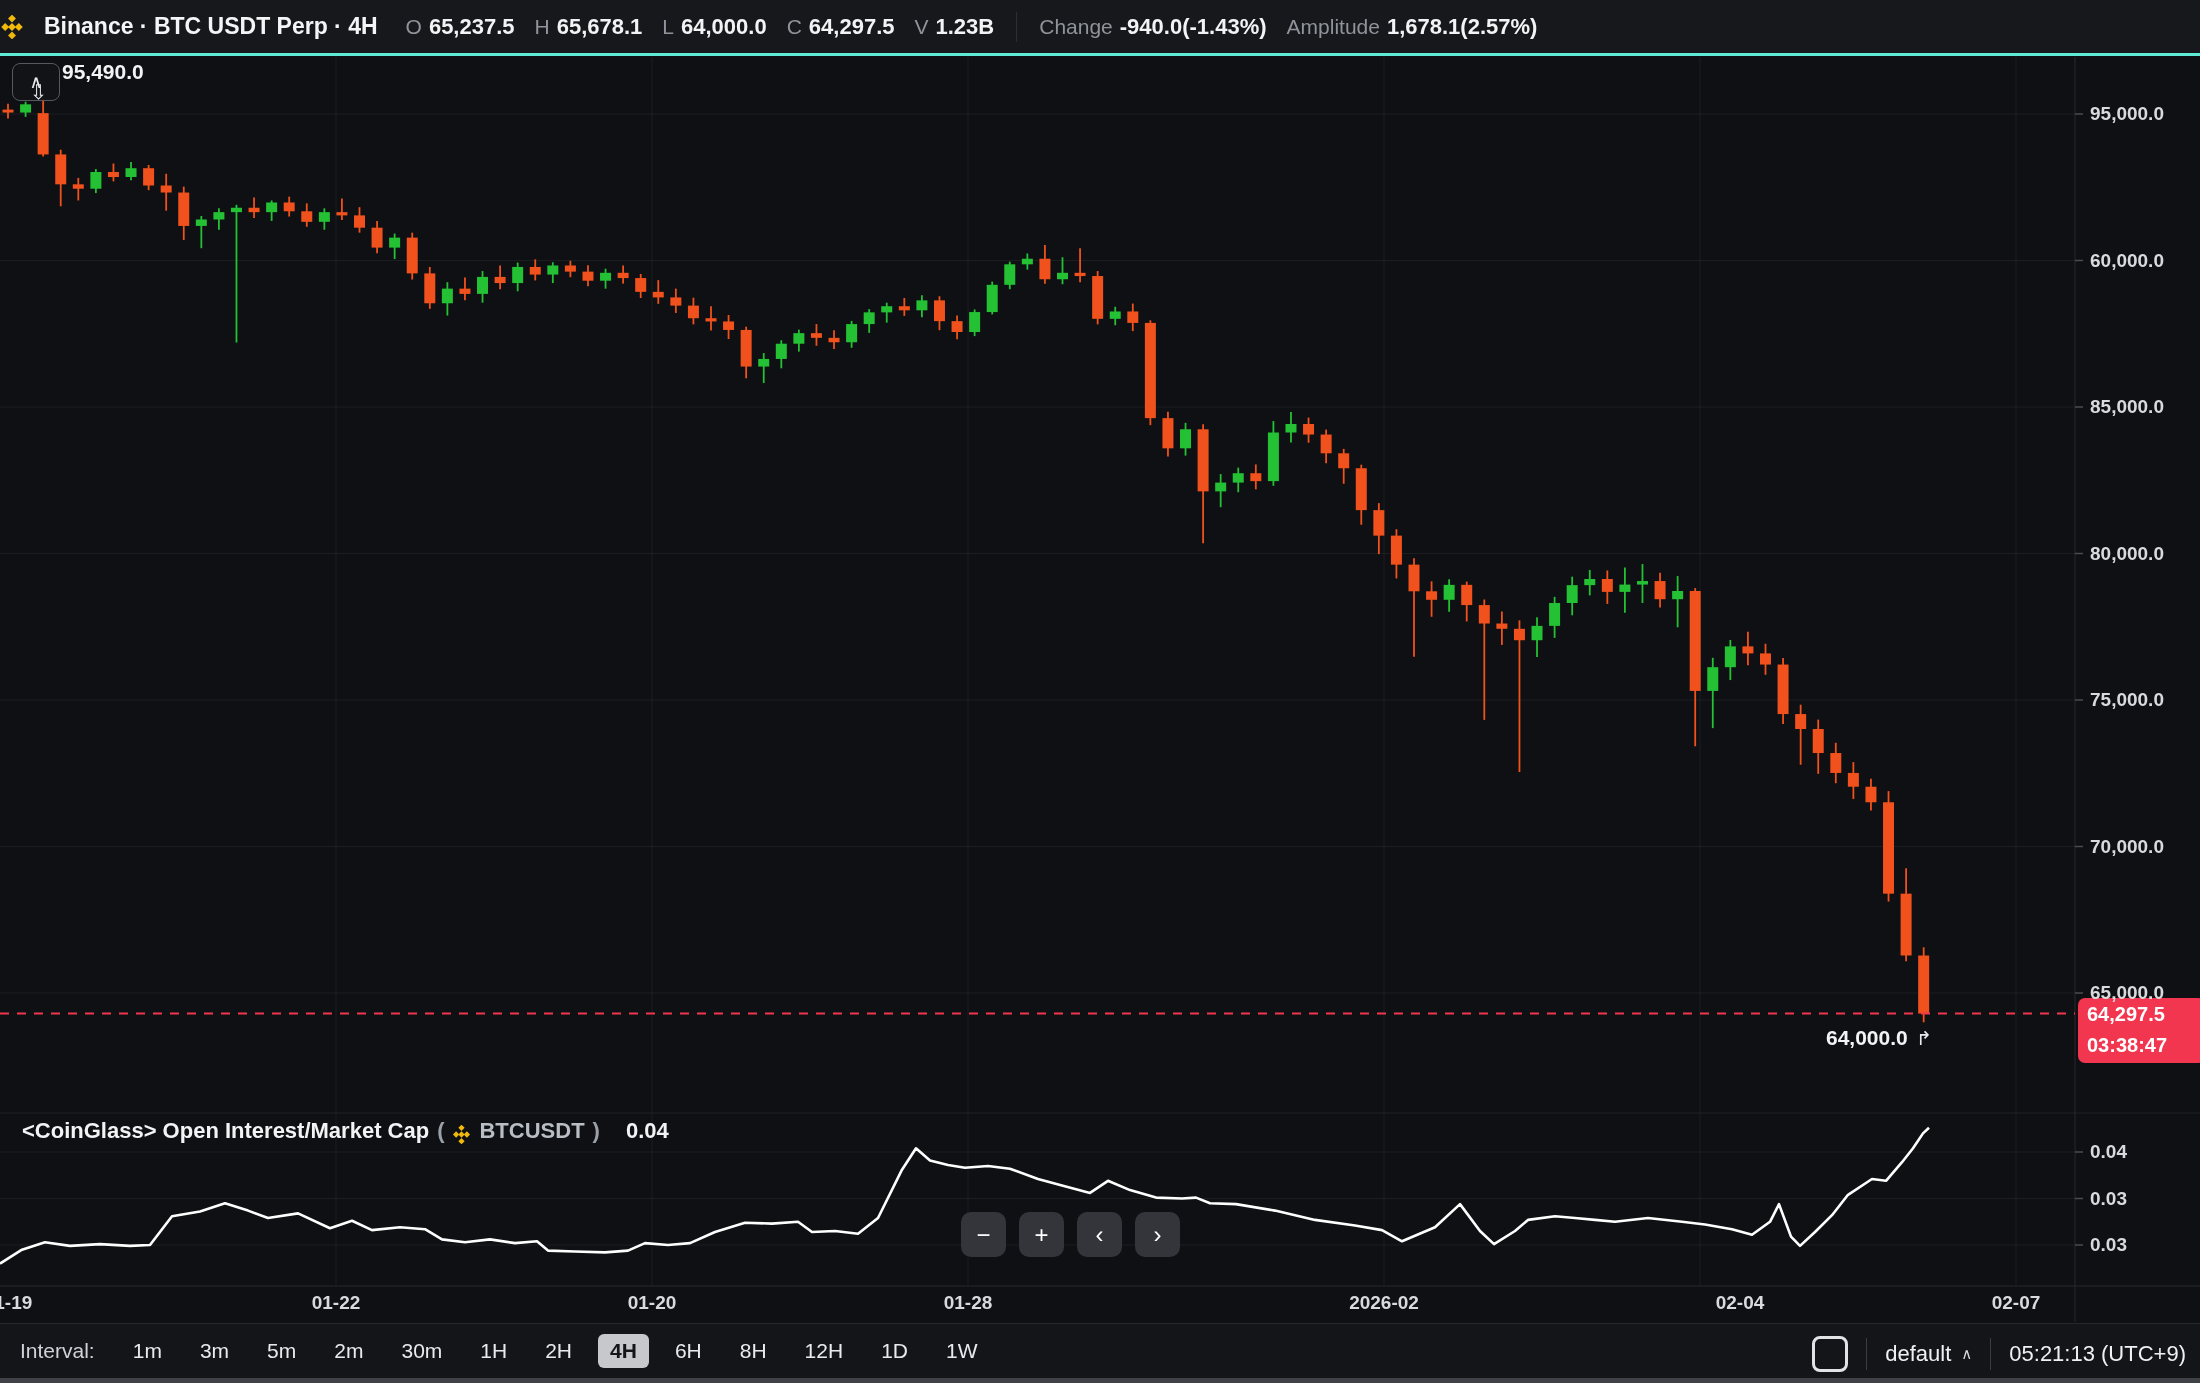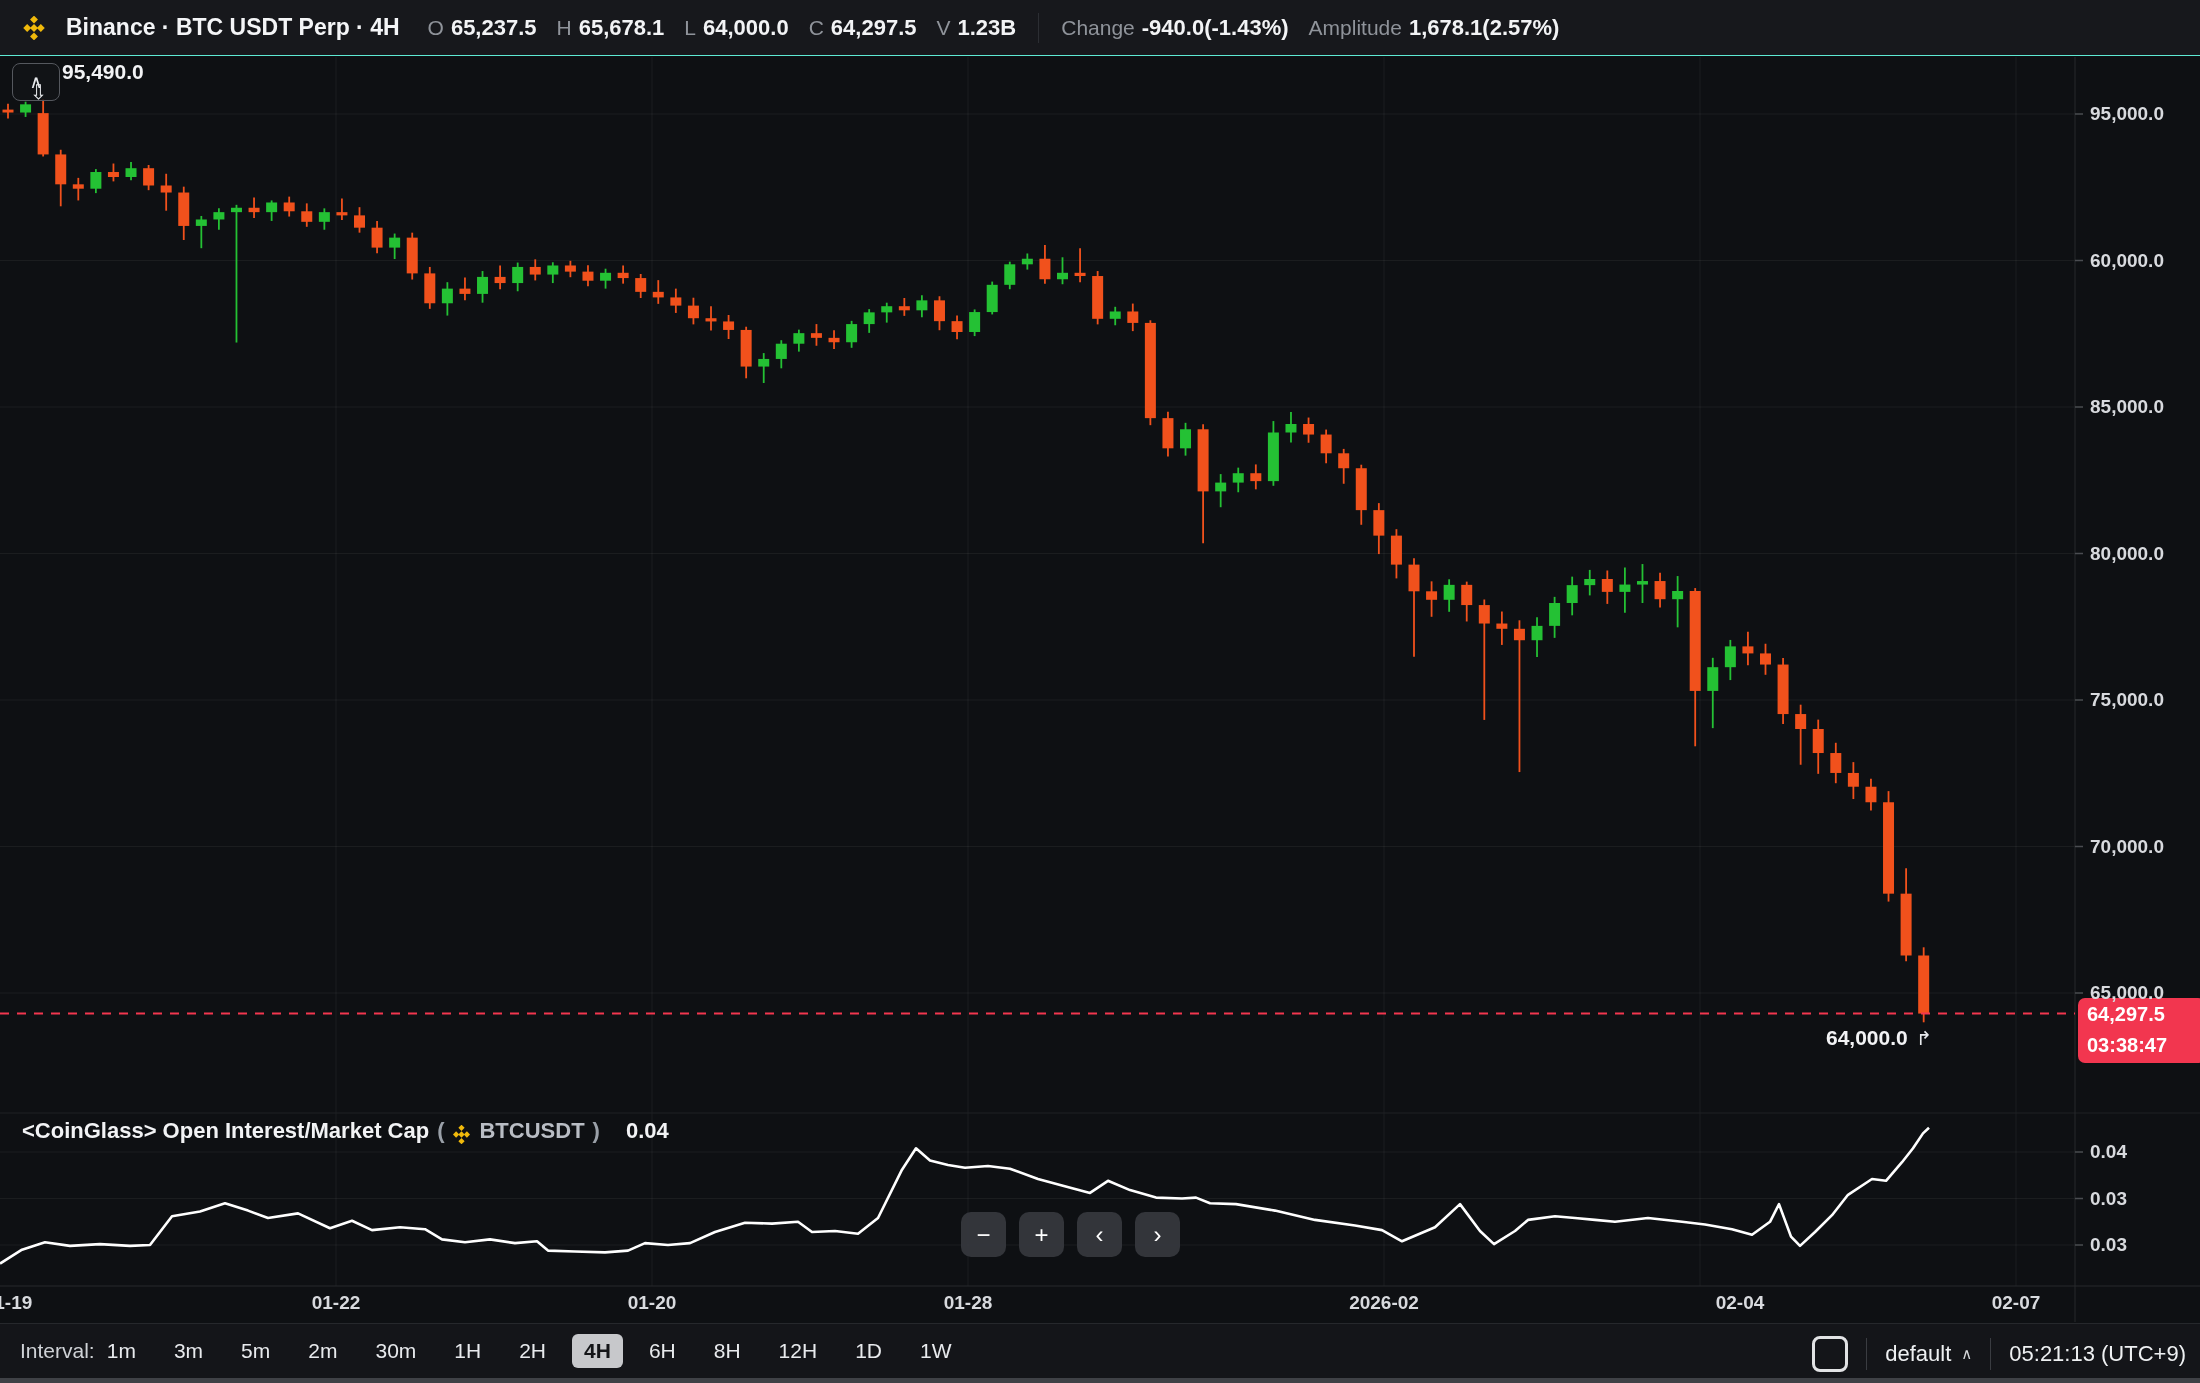--- a/index.html
+++ b/index.html
@@ -1,20 +1,20 @@
 <!DOCTYPE html>
 <html><head>
 <meta charset="utf-8">
 <style>
   html,body{margin:0;padding:0;background:#0e1013;}
   #app{position:relative;width:2200px;height:1383px;background:#0e1013;overflow:hidden;
        font-family:"Liberation Sans","DejaVu Sans",sans-serif;color:#e8eaed;}
   
   #hdr{position:absolute;left:0;top:0;width:2200px;height:56px;background:#17181c;
-       border-bottom:1px solid #5eead4;display:flex;align-items:center;gap:14px;padding-left:22px;box-sizing:border-box;}
+       border-bottom:3px solid #5eead4;display:flex;align-items:center;gap:14px;box-sizing:border-box;}
   #hdr .ttl{font-size:23px;font-weight:bold;color:#f4f5f7;margin-left:6px;white-space:nowrap;}
   .kv{display:flex;align-items:baseline;gap:7px;white-space:nowrap;}
   .kv .k{color:#8f939a;font-size:21px;}
   .kv .v{color:#f2f3f5;font-size:22px;font-weight:bold;}
   .hdiv{width:1px;height:30px;background:#2c2e33;margin:0 8px;}
   .blogo{width:24px;height:24px;flex:0 0 auto;}
   
   #chart-svg{position:absolute;left:0;top:0;}
   .axlab{position:absolute;font-size:19px;font-weight:bold;color:#d8dade;transform:translateY(-50%);text-align:center;}
   .tlab{position:absolute;top:1292px;font-size:19px;font-weight:bold;color:#d8dade;transform:translateX(-50%);white-space:nowrap;}
@@ -33,21 +33,21 @@
   #sub-hdr .t{font-size:22px;font-weight:bold;color:#f2f3f5;}
   #sub-hdr .p{font-size:22px;font-weight:bold;color:#9aa0a8;}
   #sub-hdr .sym{font-size:22px;font-weight:bold;color:#b9bdc4;}
   #sub-hdr .val{font-size:22px;font-weight:bold;color:#f2f3f5;margin-left:18px;}
   
   .navb{position:absolute;top:1212px;width:45px;height:45px;border-radius:10px;background:rgba(54,56,62,.92);
         color:#fff;font-size:24px;display:flex;align-items:center;justify-content:center;}
   
   #foot{position:absolute;left:0;top:1323px;width:2200px;height:55px;background:#141519;
         border-top:1px solid #26282c;display:flex;align-items:center;box-sizing:border-box;padding-left:20px;}
-  #foot .lbl{color:#cfd2d6;font-size:21px;}
+  #foot .lbl{color:#cfd2d6;font-size:21px;margin-right:26px;}
   .chip{color:#e8eaed;font-size:21px;padding:5px 12px;border-radius:6px;margin-right:14px;}
   .chip.sel{background:#c7c8cb;color:#141518;font-weight:bold;}
   #foot-right{position:absolute;right:14px;top:1323px;height:62px;display:flex;align-items:center;gap:18px;}
   #chk{width:30px;height:30px;border:3px solid #e2e3e5;border-radius:8px;}
   .fdiv{width:1px;height:32px;background:#3a3c41;}
   #preset{display:flex;align-items:center;gap:10px;font-size:22px;color:#eef0f2;}
   #preset .ch{font-size:15px;color:#d6d8db;}
   #clock{font-size:22px;color:#eef0f2;}
   #bottom-strip{position:absolute;left:0;top:1378px;width:2200px;height:5px;background:#3f4146;}
 </style>

